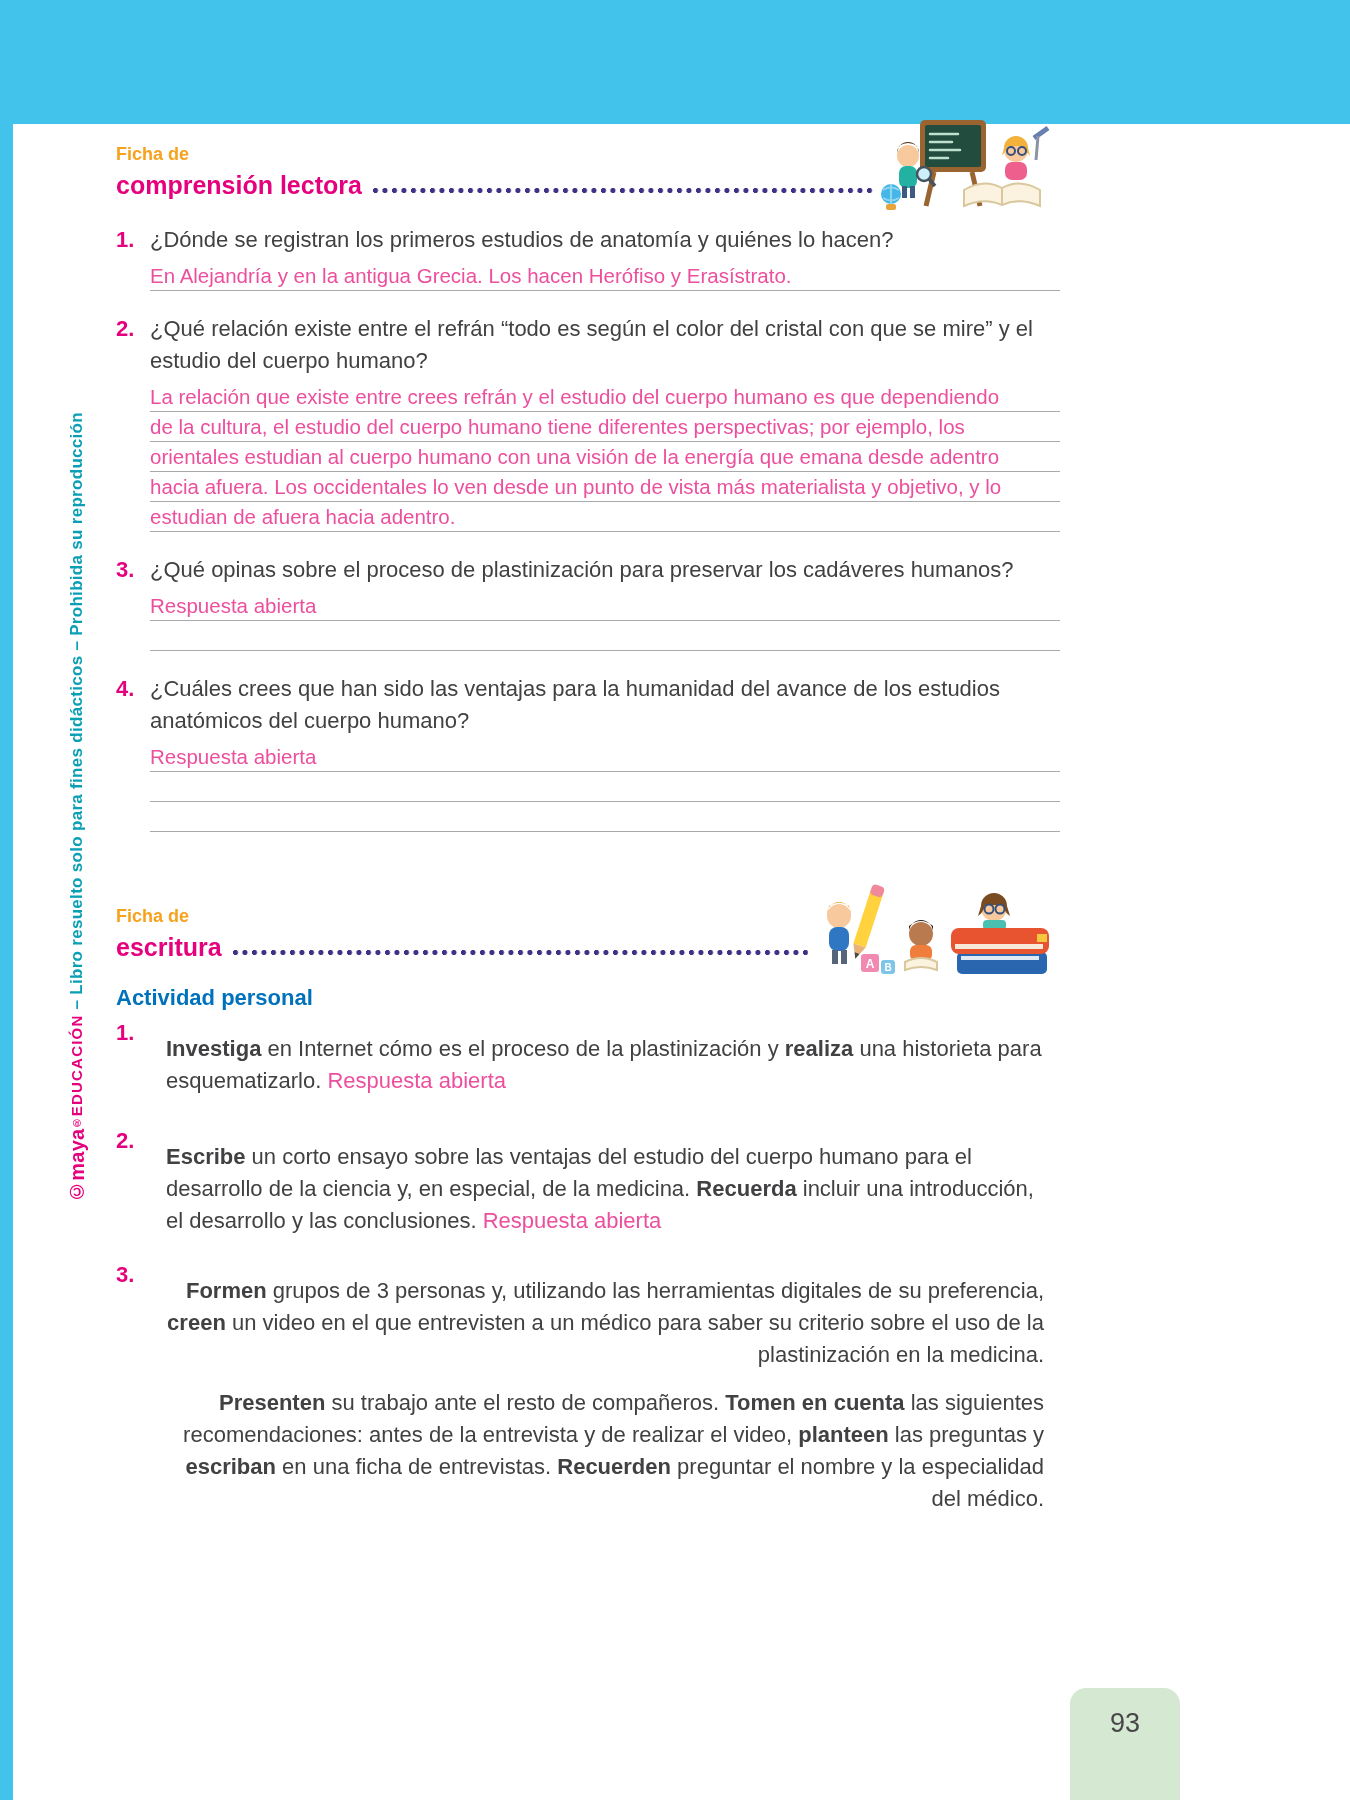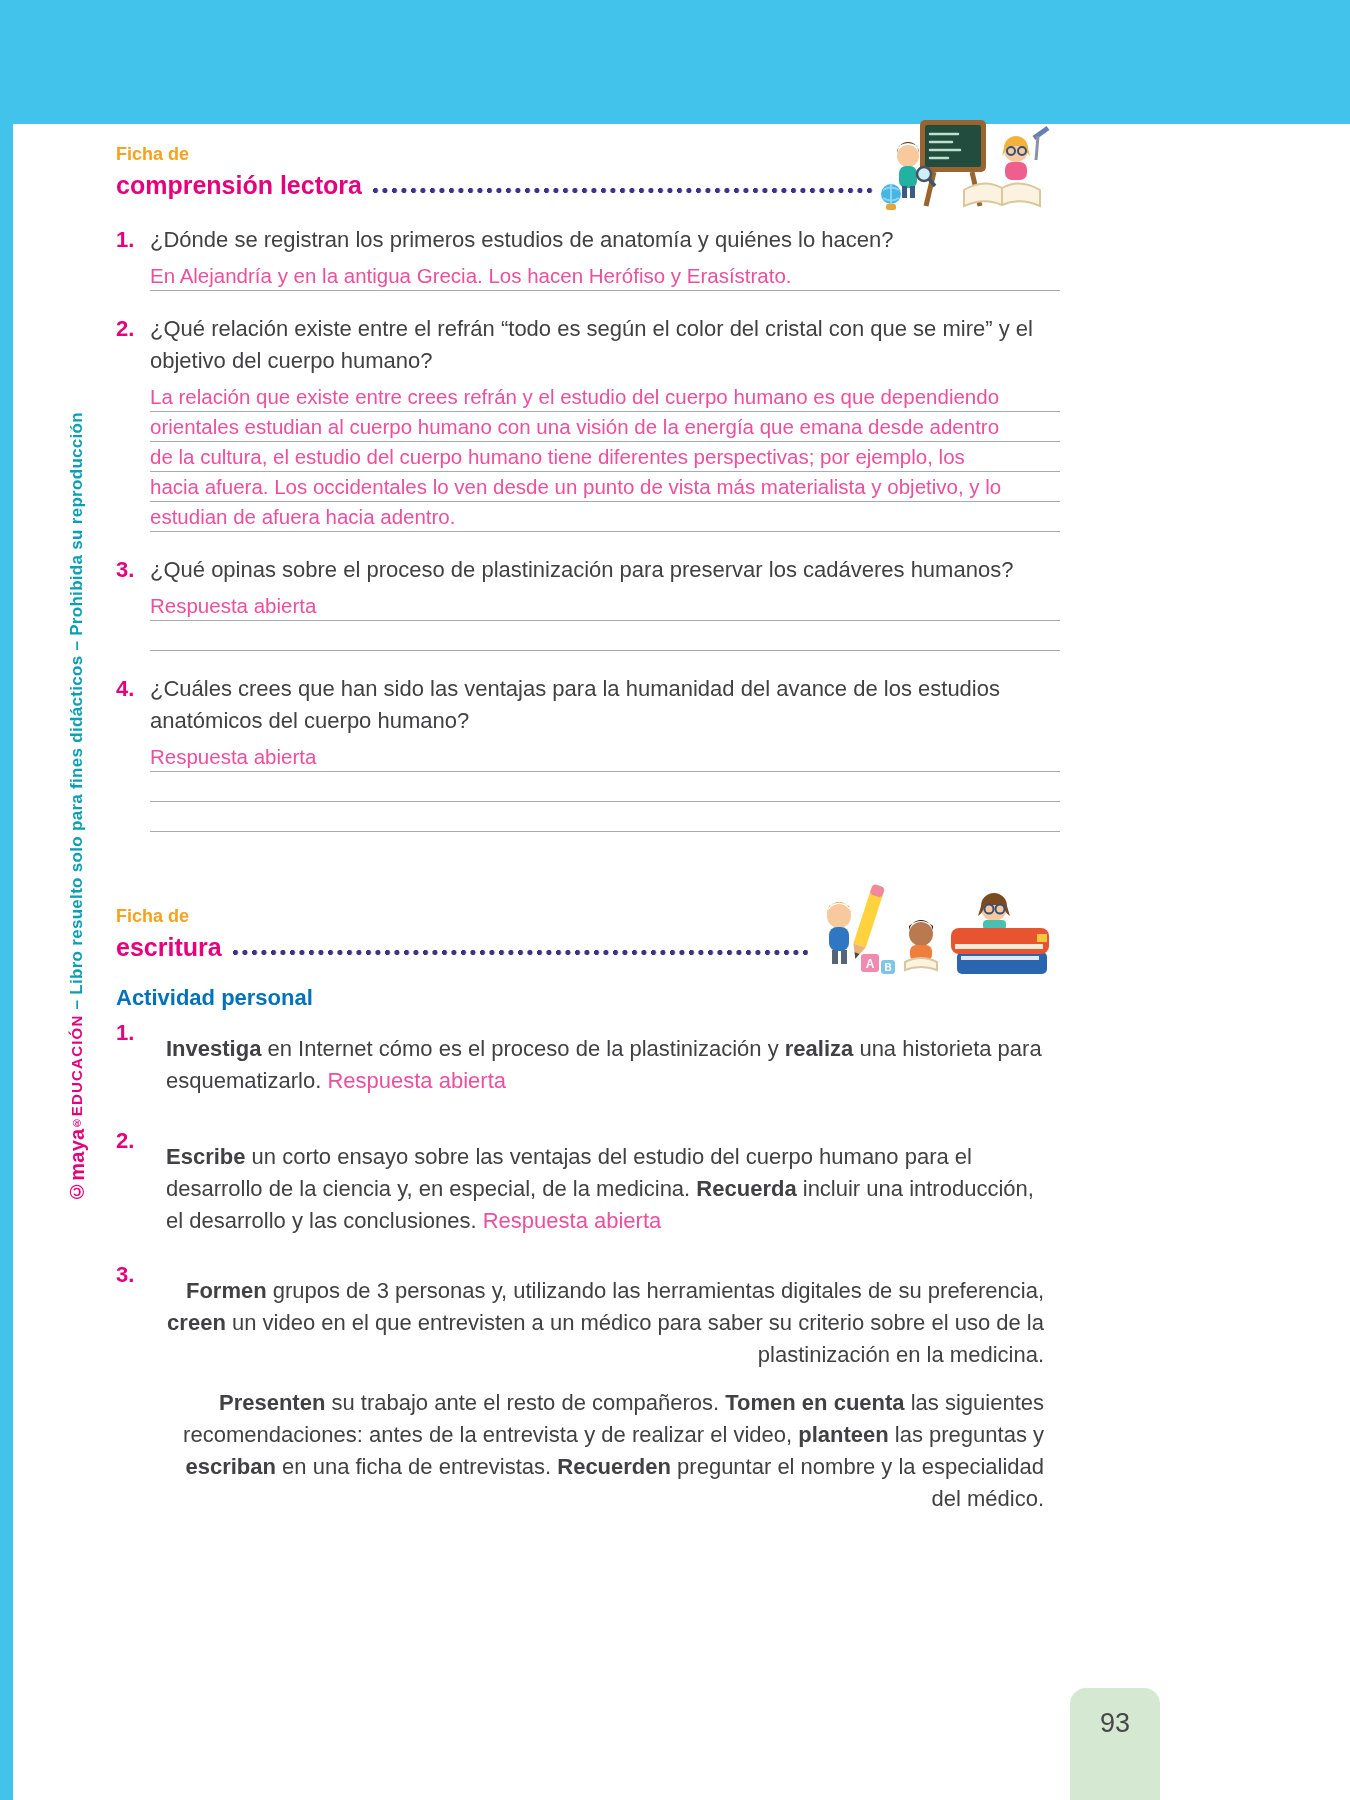--- a/index.html
+++ b/index.html
@@ -58,21 +58,21 @@
   .item { display:flex; margin-top:6px; }
   .item.gap { margin-top:12px; }
   .item-num { flex:none; width:34px; font-weight:bold; color:#e5007d; font-size:22px; line-height:32px; }
   .item-text { margin:16px; font-size:22px; line-height:32px; color:#414042; flex:1; min-width:0; }
   .item-text .b { font-weight:bold; }
   .item-text .pink { color:#ec4f9d; }
   .para2 { margin-top:14px; }
 
   
   .page-tab {
-    position:absolute; left:1070px; bottom:0; width:90px; height:112px;
+    position:absolute; left:1070px; bottom:0; width:110px; height:112px;
     background:#d5e8d2; border-radius:16px 16px 0 0; text-align:center;
   }
   .page-tab .num { display:inline-block; margin-top:20px; font-size:27px; color:#474749; }
 </style>
 </head>
 <body>
 
 <div class="page">
   <div class="top-band"></div>
   <div class="left-strip"></div>
@@ -123,30 +123,30 @@
           <div class="ans-line">
               <span class="ans-text">En Alejandría y en la antigua Grecia. Los hacen Herófiso y Erasístrato.</span>
             </div>
         </div>
       </div>
     </div>
 
     <div class="q">
       <span class="qnum">2.</span>
       <div class="qbody">
-        <p class="qtext">¿Qué relación existe entre el refrán “todo es según el color del cristal con que se mire” y el objetivo del cuerpo humano?</p>
+        <p class="qtext">¿Qué relación existe entre el refrán “todo es según el color del cristal con que se mire” y el estudio del cuerpo humano?</p>
         <div class="answers">
           <div class="ans-line">
               <span class="ans-text">La relación que existe entre crees refrán y el estudio del cuerpo humano es que dependiendo</span>
             </div>
           <div class="ans-line">
+              <span class="ans-text">de la cultura, el estudio del cuerpo humano tiene diferentes perspectivas; por ejemplo, los</span>
+            </div>
+          <div class="ans-line">
               <span class="ans-text">orientales estudian al cuerpo humano con una visión de la energía que emana desde adentro</span>
-            </div>
-          <div class="ans-line">
-              <span class="ans-text">de la cultura, el estudio del cuerpo humano tiene diferentes perspectivas; por ejemplo, los</span>
             </div>
           <div class="ans-line">
               <span class="ans-text">hacia afuera. Los occidentales lo ven desde un punto de vista más materialista y objetivo, y lo</span>
             </div>
           <div class="ans-line">
               <span class="ans-text">estudian de afuera hacia adentro.</span>
             </div>
         </div>
       </div>
     </div>

